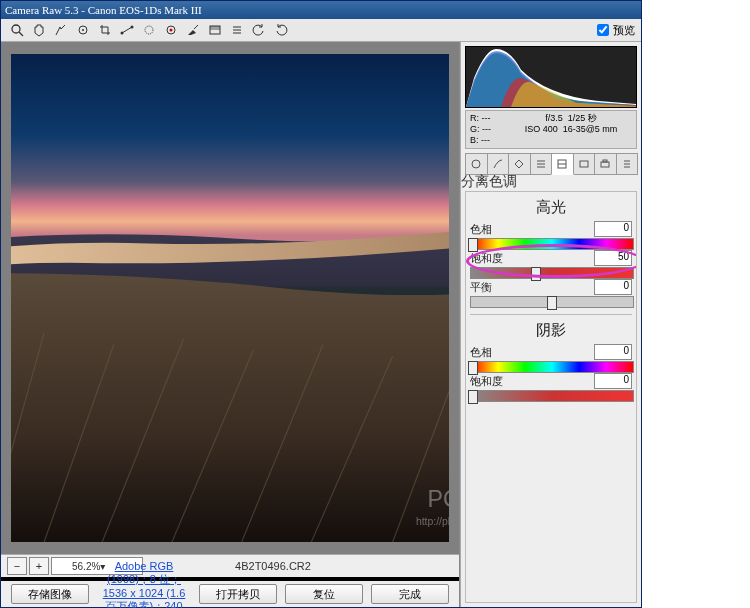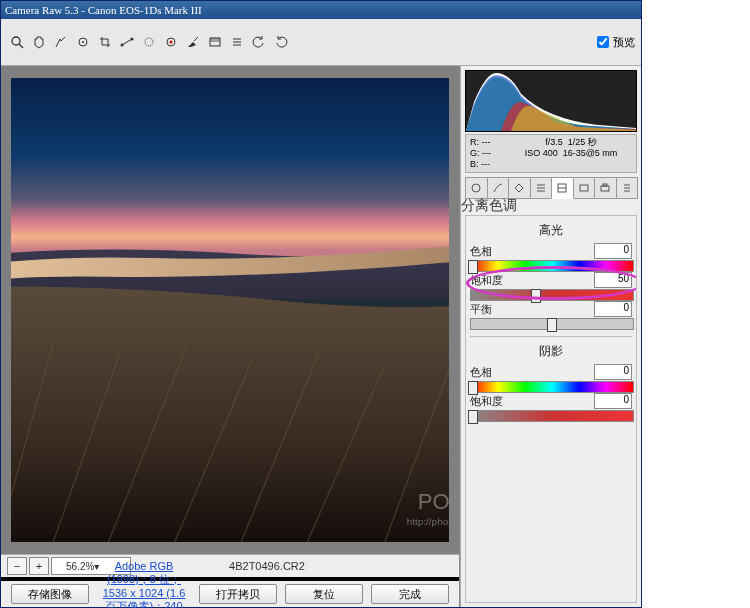--- a/index.html
+++ b/index.html
@@ -1,42 +1,42 @@
 <!DOCTYPE html>
 <html><head>
 <meta charset="utf-8">
 <style>
   html,body{margin:0;padding:0;font-family:"Microsoft YaHei",Tahoma,sans-serif;font-size:11px;color:#000;background:#fff}
   .window{width:642px;height:608px;border:1px solid #0a246a;box-sizing:border-box;display:flex;flex-direction:column}
   .titlebar{height:18px;background:linear-gradient(#3a6ea5,#1d4f8c);color:#fff;font-size:11px;display:flex;align-items:center;padding:0 4px;font-family:Tahoma}
   .client{flex:1;display:flex;flex-direction:column;background:#fff}
-  .toolbar{height:22px;background:#e8e8e8;border-bottom:1px solid #aaa;display:flex;align-items:center;padding:12px 6px;gap:2px}
+  .toolbar{height:22px;background:#e8e8e8;border-bottom:1px solid #aaa;display:flex;align-items:center;padding:0 6px;gap:2px}
   .tool-ico{width:18px;height:18px;display:flex;align-items:center;justify-content:center;border:1px solid transparent}
   .spacer{flex:1}
   .main{flex:1;display:flex;min-height:0}
   .left{flex:1;display:flex;flex-direction:column;background:#808080;border-right:1px solid #888}
   .preview{flex:1;display:flex;align-items:center;justify-content:center;padding:12px 10px}
   .photo{width:100%;height:100%;position:relative;overflow:hidden;background:#4d7c0f}
   .statusrow{height:22px;background:#eee;display:flex;align-items:center;padding:0 6px;border-top:1px solid #aaa;font-size:11px;color:#333}
   .zoom{display:flex;align-items:center;gap:2px}
   .zoombtn{width:18px;height:16px;border:1px solid #888;background:#f4f4f4;display:flex;align-items:center;justify-content:center;cursor:pointer}
-  .zoomv{width:50px;height:16px;border:1px solid #888;background:#fff;font-size:10px;display:flex;align-items:center;padding:0 14px}
+  .zoomv{width:50px;height:16px;border:1px solid #888;background:#fff;font-size:10px;display:flex;align-items:center;padding:0 20px}
   .filename{flex:1;text-align:center;font-size:11px;color:#333}
   .bottombar{height:26px;background:#eee;border-top:4px solid #000000;display:flex;align-items:center;padding:0 10px;gap:8px}
   .btn{min-width:60px;height:18px;border:1px solid #888;background:linear-gradient(#fefefe,#e4e4e4);font-size:11px;display:flex;align-items:center;justify-content:center;padding:0 8px;cursor:pointer;border-radius:2px}
   .link{color:#1a4fd1;text-decoration:underline;cursor:pointer;font-size:11px}
   .right{width:180px;background:#eee;display:flex;flex-direction:column;border-left:1px solid #aaa}
   .histo{height:60px;background:#222;margin:4px 4px 2px 4px;position:relative;overflow:hidden;border:1px solid #000}
   .meta{margin:0 4px 4px 4px;background:#ddd;border:1px solid #aaa;padding:2px 4px;font-size:9px;line-height:11px;display:flex}
   .tabstrip{height:20px;display:flex;margin:0 4px;gap:0}
   .tabbtn{flex:1;height:20px;border:1px solid #999;background:#e4e4e4;display:flex;align-items:center;justify-content:center;font-size:10px;cursor:pointer;margin-right:-1px}
   .tabbtn.active{background:#fff;border-bottom:1px solid #fff;z-index:2}
   .panelname{text-align:left;font-size:14px;color:#333;margin:0 0}
   .panel{flex:1;margin:0 4px 4px 4px;background:#eee;border:1px solid #bbb;padding:4px;overflow:hidden}
-  .group-title{text-align:center;font-size:12px;color:#222;margin:2px 0 4px 0}
+  .group-title{text-align:center;font-size:15px;color:#222;margin:2px 0 4px 0}
   .sliderrow{display:flex;flex-direction:column;margin-bottom:0}
   .sliderlabel{display:flex;align-items:center;margin-bottom:1px}
   .sliderlabel .lbl{font-size:11px;color:#222}
   .sliderlabel .val{margin-left:auto;width:34px;height:14px;border:1px solid #888;background:#fff;font-size:10px;text-align:right;padding-right:2px}
   .track{height:10px;width:100%;position:relative;border:1px solid #888}
   .huetrack{background:linear-gradient(to right,red,yellow,lime,cyan,blue,magenta,red)}
   .sattrack{background:linear-gradient(to right,#888,#c33,#e33)}
   .baltrack{background:#ccc}
   .thumb{position:absolute;top:-1px;width:8px;height:12px;background:#eee;border:1px solid #444;transform:translateX(-50%)}
   .circle-anno{position:absolute;border:3px solid #d338c7;border-radius:50%;pointer-events:none}

